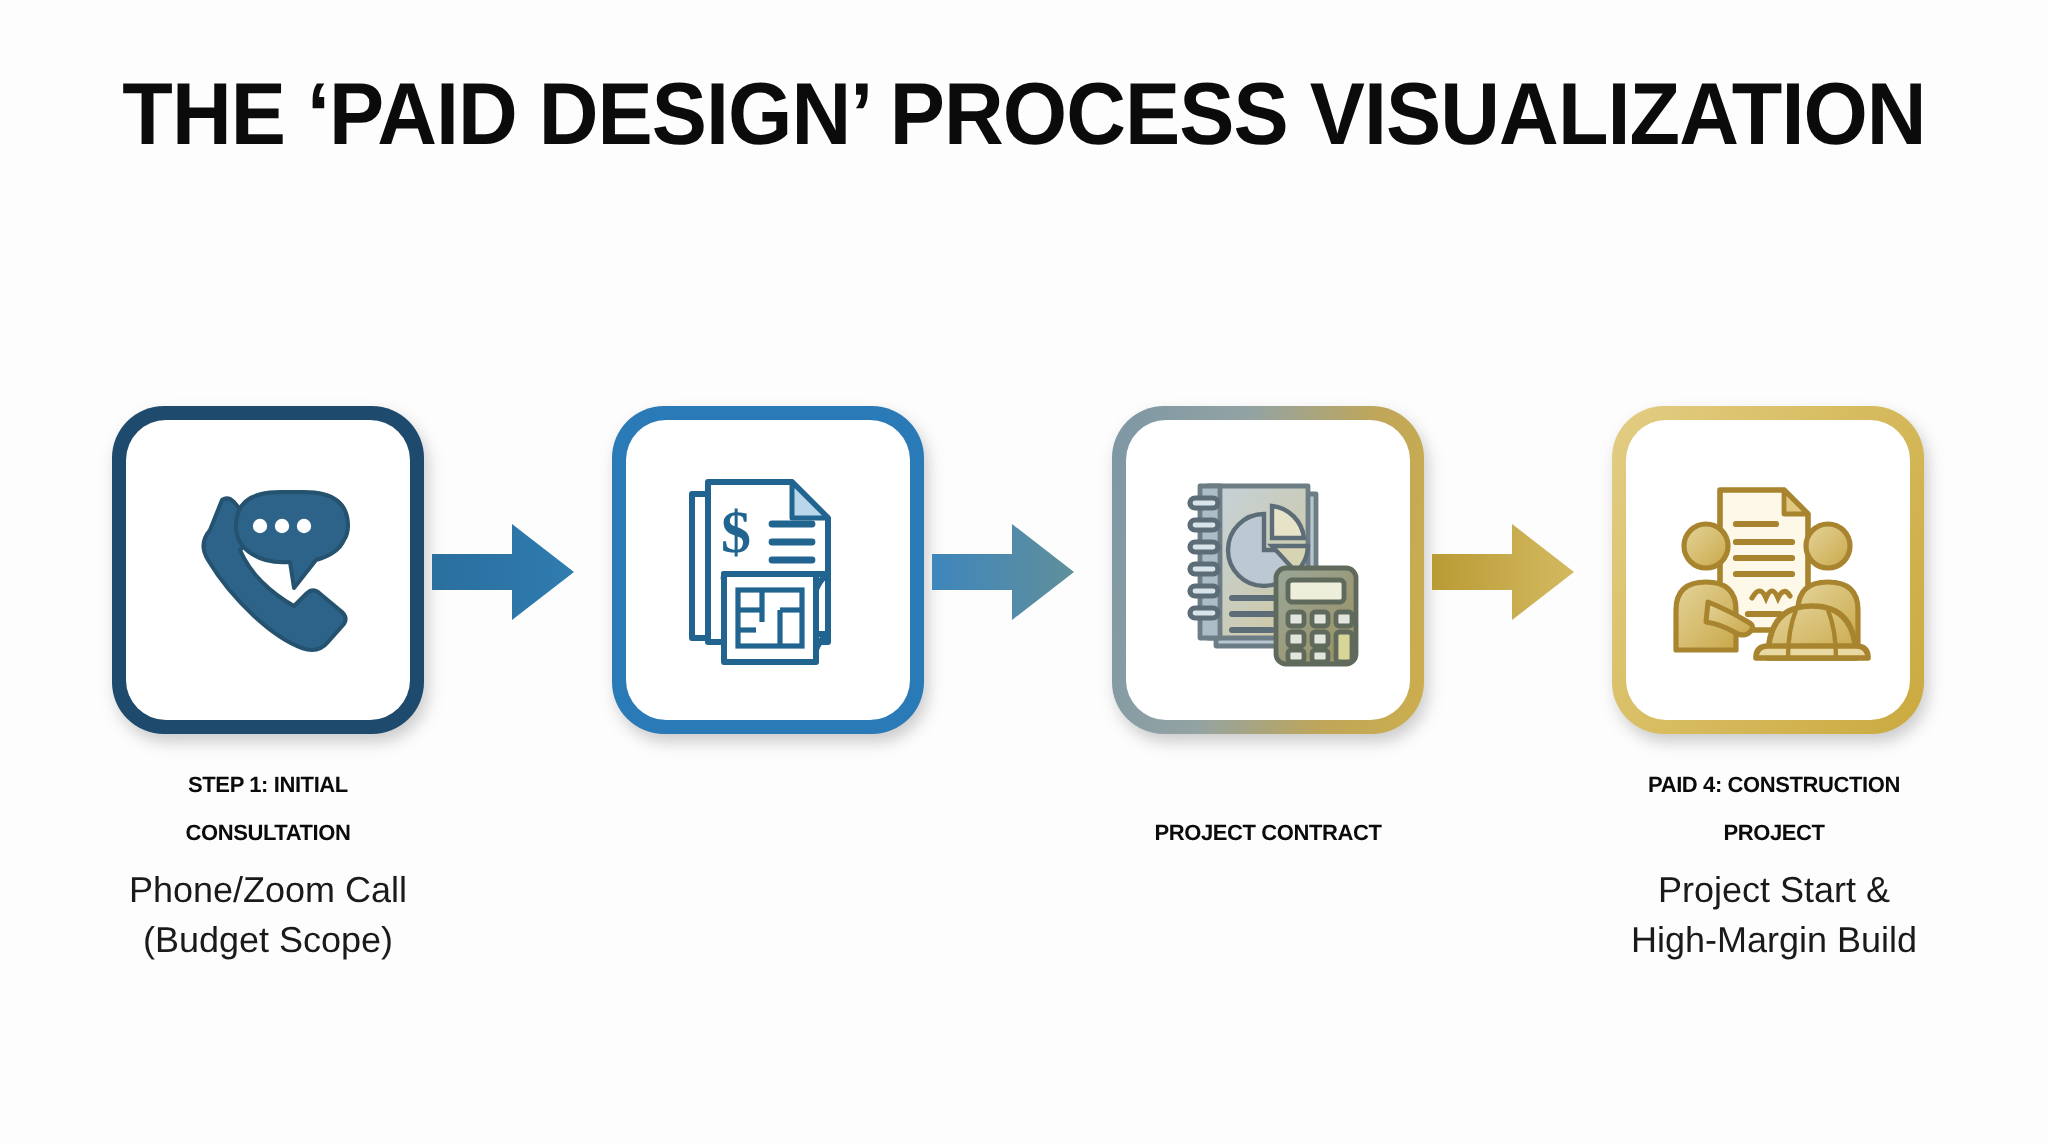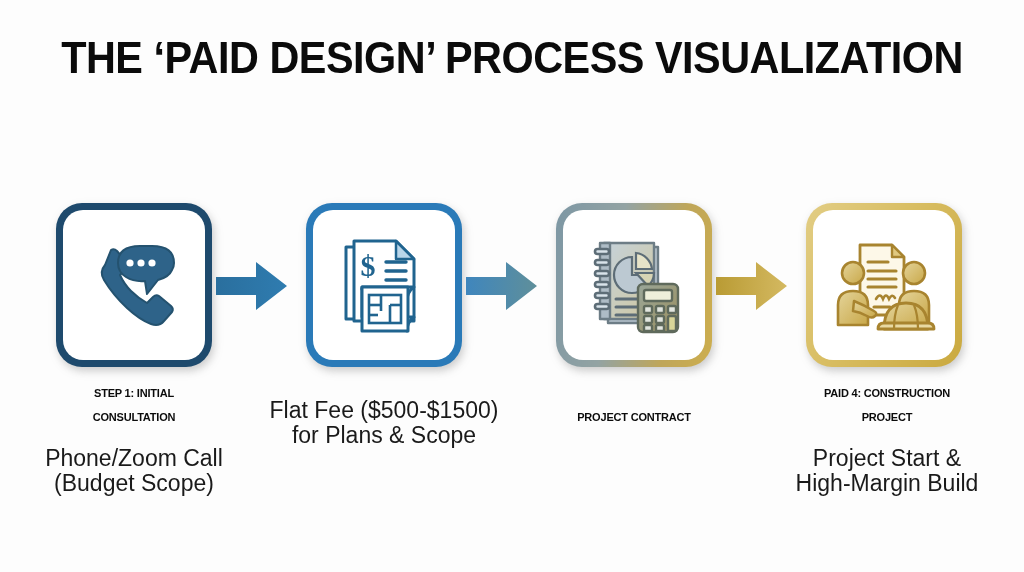--- a/index.html
+++ b/index.html
@@ -102,24 +102,24 @@
 
   .cap-title {
     font-family: "Liberation Sans", sans-serif;
     font-weight: bold;
     font-size: 11px;
     line-height: 24px;
     color: #0b0b0b;
     letter-spacing: -0.2px;
   }
   .cap-desc {
-    margin-top: 17px;
+    margin-top: 4px;
     font-family: "Liberation Sans", sans-serif;
     font-weight: normal;
-    font-size: 23px;
+    font-size: 18px;
     line-height: 25px;
     color: #1a1a1a;
   }
 </style>
 </head>
 <body>
 
 <div class="title">THE ‘PAID DESIGN’ PROCESS VISUALIZATION</div>
 
 <div class="flow">
@@ -315,24 +315,20 @@
       <span>STEP 1: INITIAL</span><br>
       <span>CONSULTATION</span>
     </div>
     <div class="cap-desc">
       <span>Phone/Zoom Call</span><br>
       <span>(Budget Scope)</span>
     </div>
   </div>
 
   <div class="caption" id="cap2">
-    <div class="cap-desc">
-      <span>Flat Fee ($500-$1500)</span><br>
-      <span>for Plans &amp; Scope</span>
-    </div>
   </div>
 
   <div class="caption" id="cap3">
     <div class="cap-title">
       <br>
       <span>PROJECT CONTRACT</span>
     </div>
   </div>
 
   <div class="caption" id="cap4">

